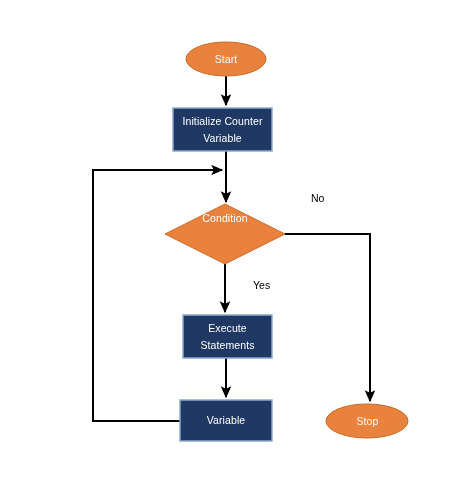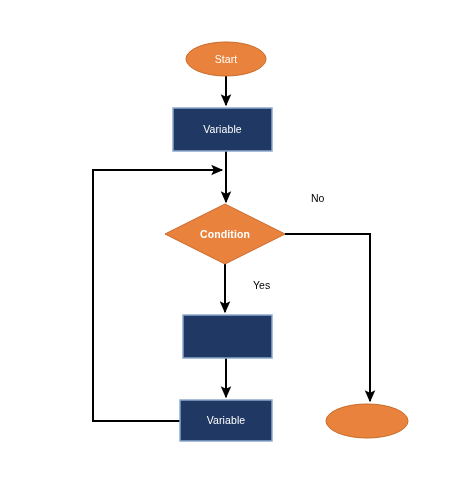--- a/index.html
+++ b/index.html
@@ -93,30 +93,38 @@
 
       <ellipse cx="367" cy="421" rx="41" ry="17" fill="#E8823C" stroke="#C96A28" stroke-width="1"></ellipse>
     </g>
   </svg>
 
   <div class="node-label terminator-label" style="left:186px; top:42px; width:80px; height:34px;">
     <span class="lbl-line">Start</span>
   </div>
 
   <div class="node-label" style="left:173px; top:108px; width:99px; height:43px;">
+    <span class="lbl-line">Initialize Counter</span>
     <span class="lbl-line">Variable</span>
   </div>
 
-  <div class="node-label" style="left:165px; top:204px; width:120px; height:60px;font-weight:bold;">
+  <div class="node-label" style="left:165px; top:188px; width:120px; height:60px;">
     <span class="lbl-line">Condition</span>
   </div>
 
+  <div class="node-label" style="left:183px; top:315px; width:89px; height:43px;">
+    <span class="lbl-line">Execute</span>
+    <span class="lbl-line">Statements</span>
+  </div>
 
   <div class="node-label" style="left:180px; top:400px; width:92px; height:41px;">
     <span class="lbl-line">Variable</span>
   </div>
 
+  <div class="node-label terminator-label" style="left:327px; top:405px; width:81px; height:33px;">
+    <span class="lbl-line">Stop</span>
+  </div>
 
   <div class="edge-label" style="left:299px; top:192px;">No</div>
 
   <div class="edge-label" style="left:241px; top:279px;">Yes</div>
 
 </div>
 
 </body></html>

